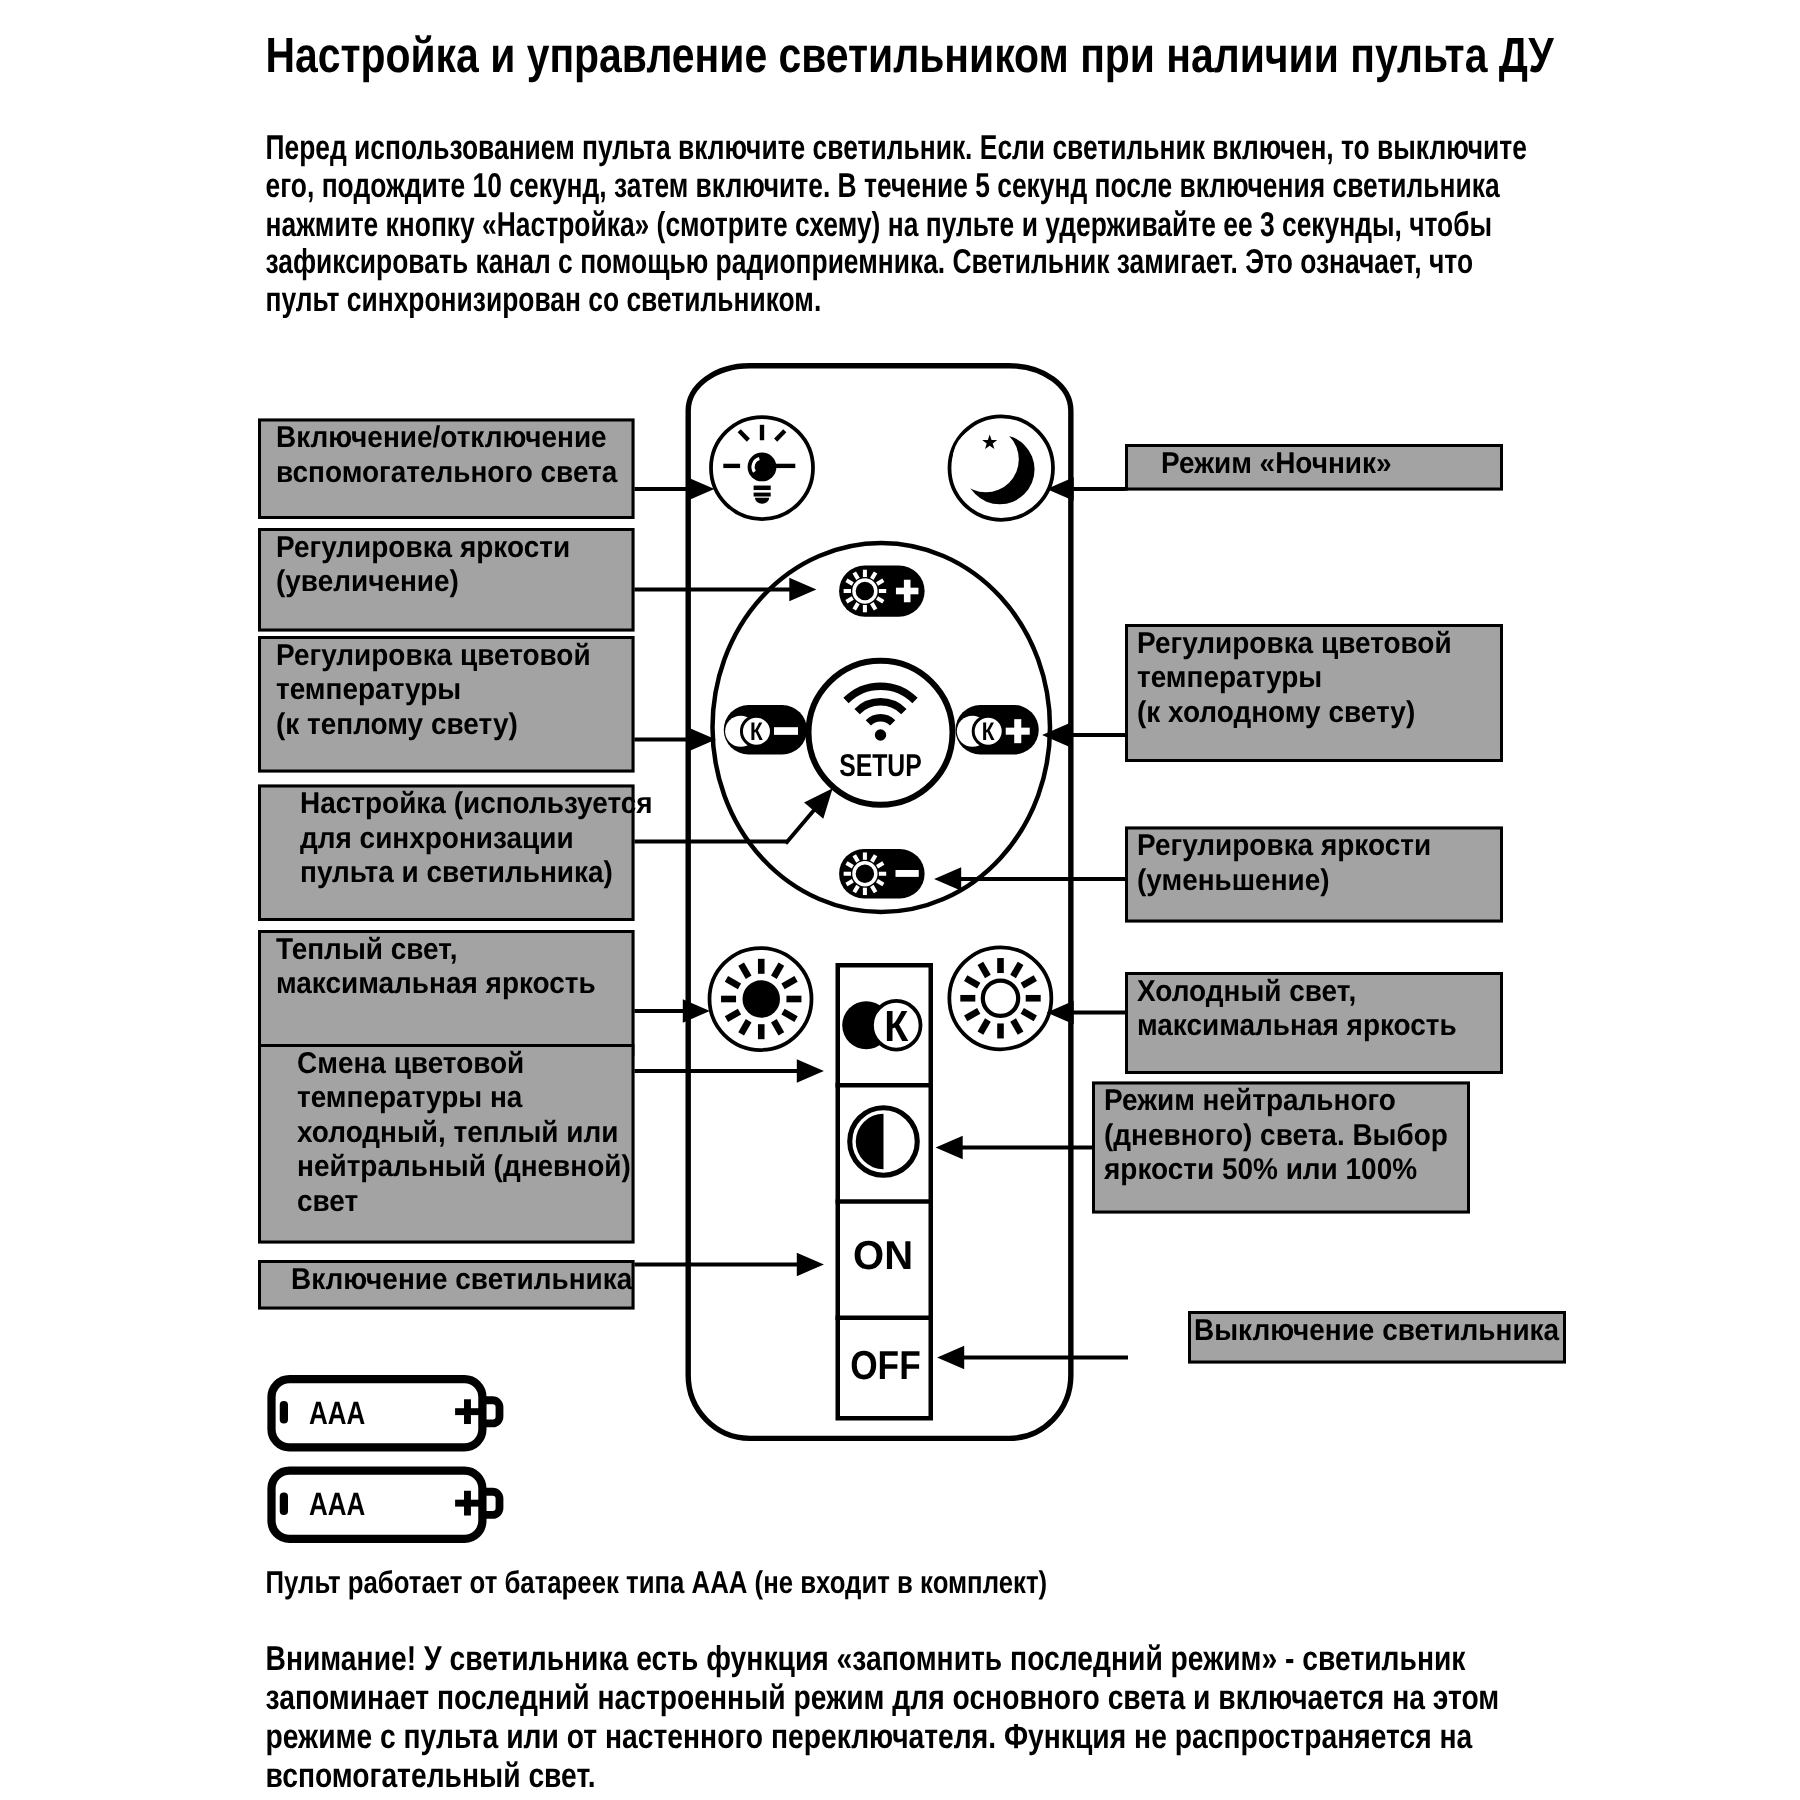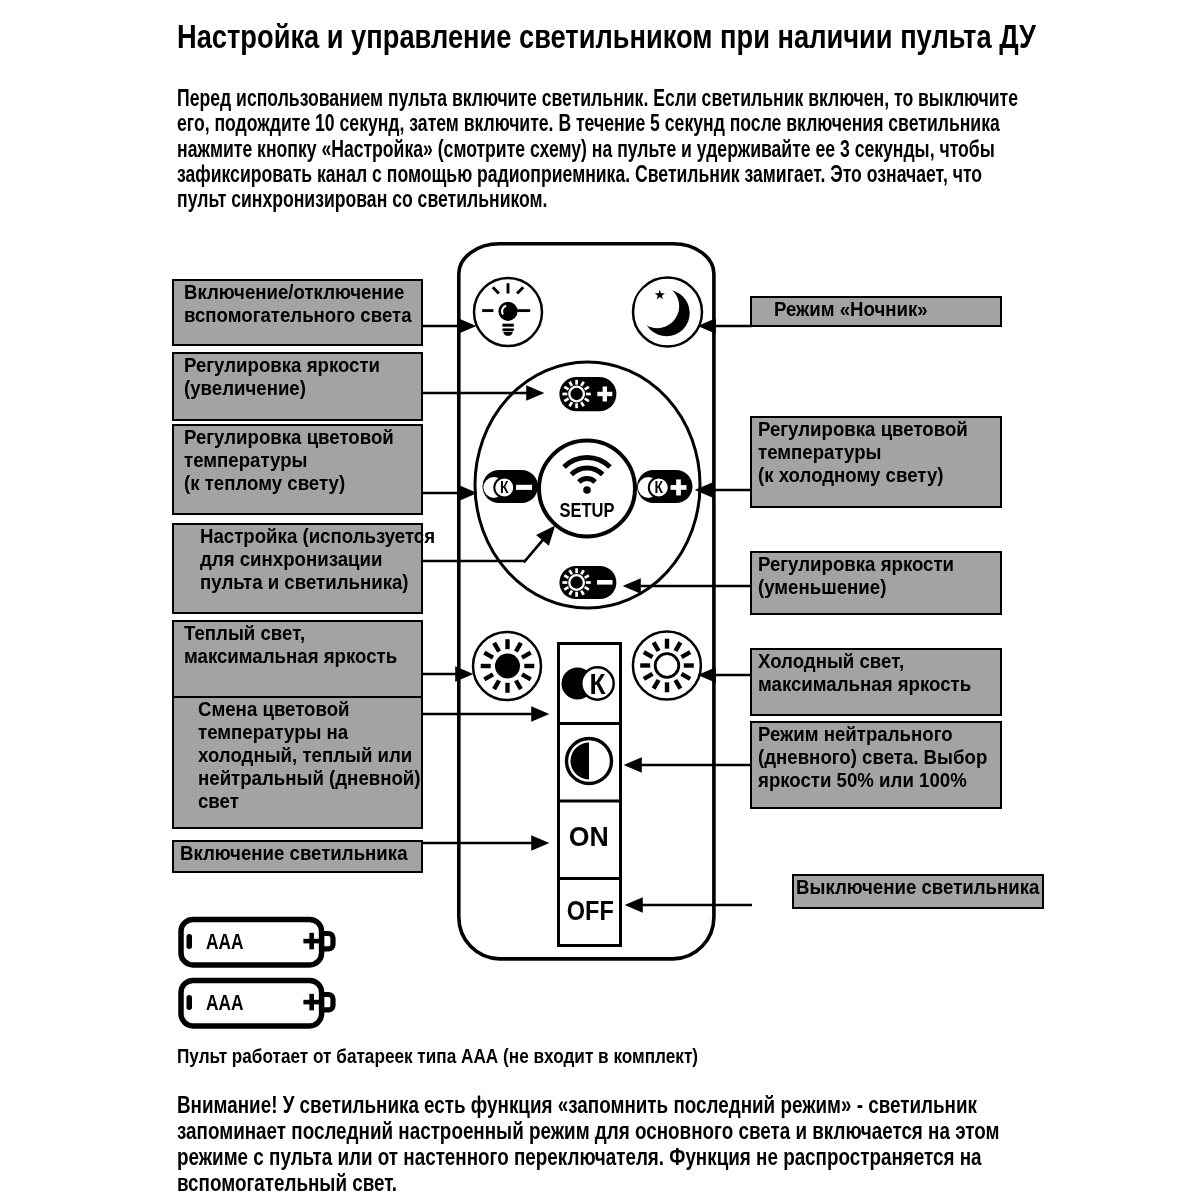--- a/index.html
+++ b/index.html
@@ -184,34 +184,34 @@
   </div>
 <div class="lbl" style="left:172px;top:523px;width:251px;height:91px;padding-left:26px">
     <span style="transform:scaleX(0.932)">Настройка (используется<br>для синхронизации<br>пульта и светильника)</span>
   </div>
 <div class="lbl" style="left:172px;top:620px;width:251px;height:84px;padding-left:10px">
     <span style="transform:scaleX(0.932)">Теплый свет,<br>максимальная яркость</span>
   </div>
 <div class="lbl" style="left:172px;top:696px;width:251px;height:133px;padding-left:24px">
     <span style="transform:scaleX(0.932)">Смена цветовой<br>температуры на<br>холодный, теплый или<br>нейтральный (дневной)<br>свет</span>
   </div>
-<div class="lbl" style="left:172px;top:840px;width:251px;height:33px;padding-left:6px">
+<div class="lbl" style="left:172px;top:840px;width:251px;height:33px;padding-left:20px">
     <span style="transform:scaleX(0.932)">Включение светильника</span>
   </div>
 <div class="lbl" style="left:750px;top:296px;width:252px;height:31px;padding-left:22px">
     <span style="transform:scaleX(0.932)">Режим «Ночник»</span>
   </div>
 <div class="lbl" style="left:750px;top:416px;width:252px;height:92px;padding-left:6px">
     <span style="transform:scaleX(0.932)">Регулировка цветовой<br>температуры<br>(к холодному свету)</span>
   </div>
 <div class="lbl" style="left:750px;top:551px;width:252px;height:64px;padding-left:6px">
     <span style="transform:scaleX(0.932)">Регулировка яркости<br>(уменьшение)</span>
   </div>
 <div class="lbl" style="left:750px;top:648px;width:252px;height:68px;padding-left:6px">
     <span style="transform:scaleX(0.932)">Холодный свет,<br>максимальная яркость</span>
   </div>
-<div class="lbl" style="left:750px;top:721px;width:252px;height:88px;padding-left:6px">
+<div class="lbl" style="left:728px;top:721px;width:252px;height:88px;padding-left:6px">
     <span style="transform:scaleX(0.932)">Режим нейтрального<br>(дневного) света. Выбор<br>яркости 50% или 100%</span>
   </div>
 <div class="lbl" style="left:792px;top:874px;width:252px;height:35px;padding-left:2px">
     <span style="transform:scaleX(0.932)">Выключение светильника</span>
   </div>
 <div class="blk" style="left:177px;top:1042.5px;font-size:21px;line-height:26px"><span style="transform:scaleX(0.818)">Пульт работает от батареек типа ААА (не входит в комплект)</span></div>
 <div class="blk" style="left:177px;top:1091.5px;font-size:23px;line-height:26.1px"><span style="transform:scaleX(0.819)">Внимание! У светильника есть функция «запомнить последний режим» - светильник<br>запоминает последний настроенный режим для основного света и включается на этом<br>режиме с пульта или от настенного переключателя. Функция не распространяется на<br>вспомогательный свет.</span></div>
 </body></html>

